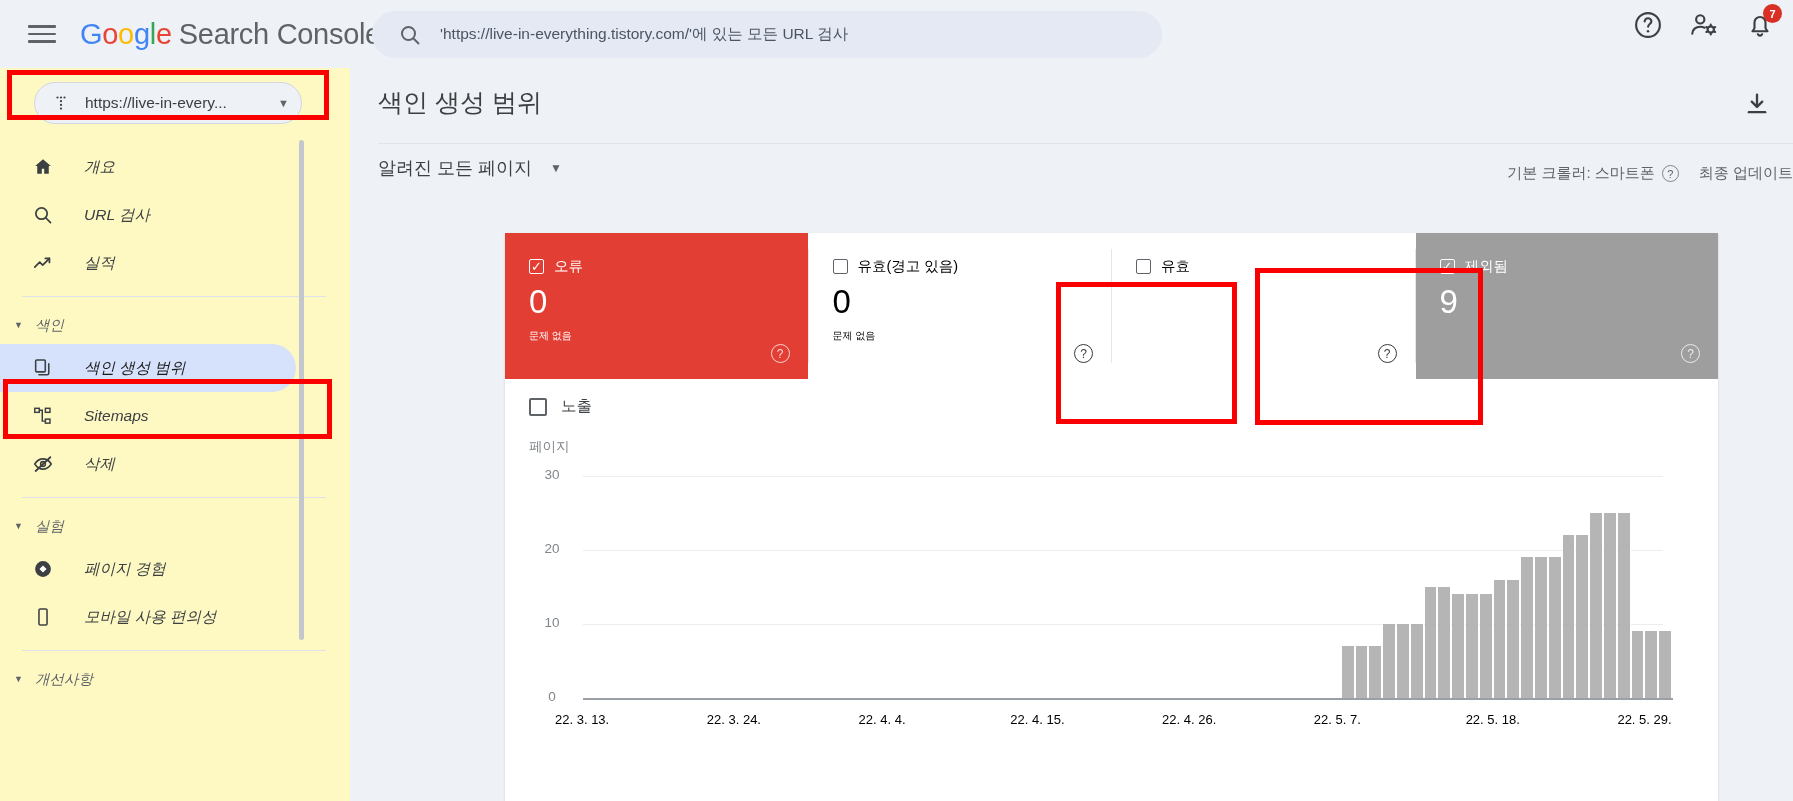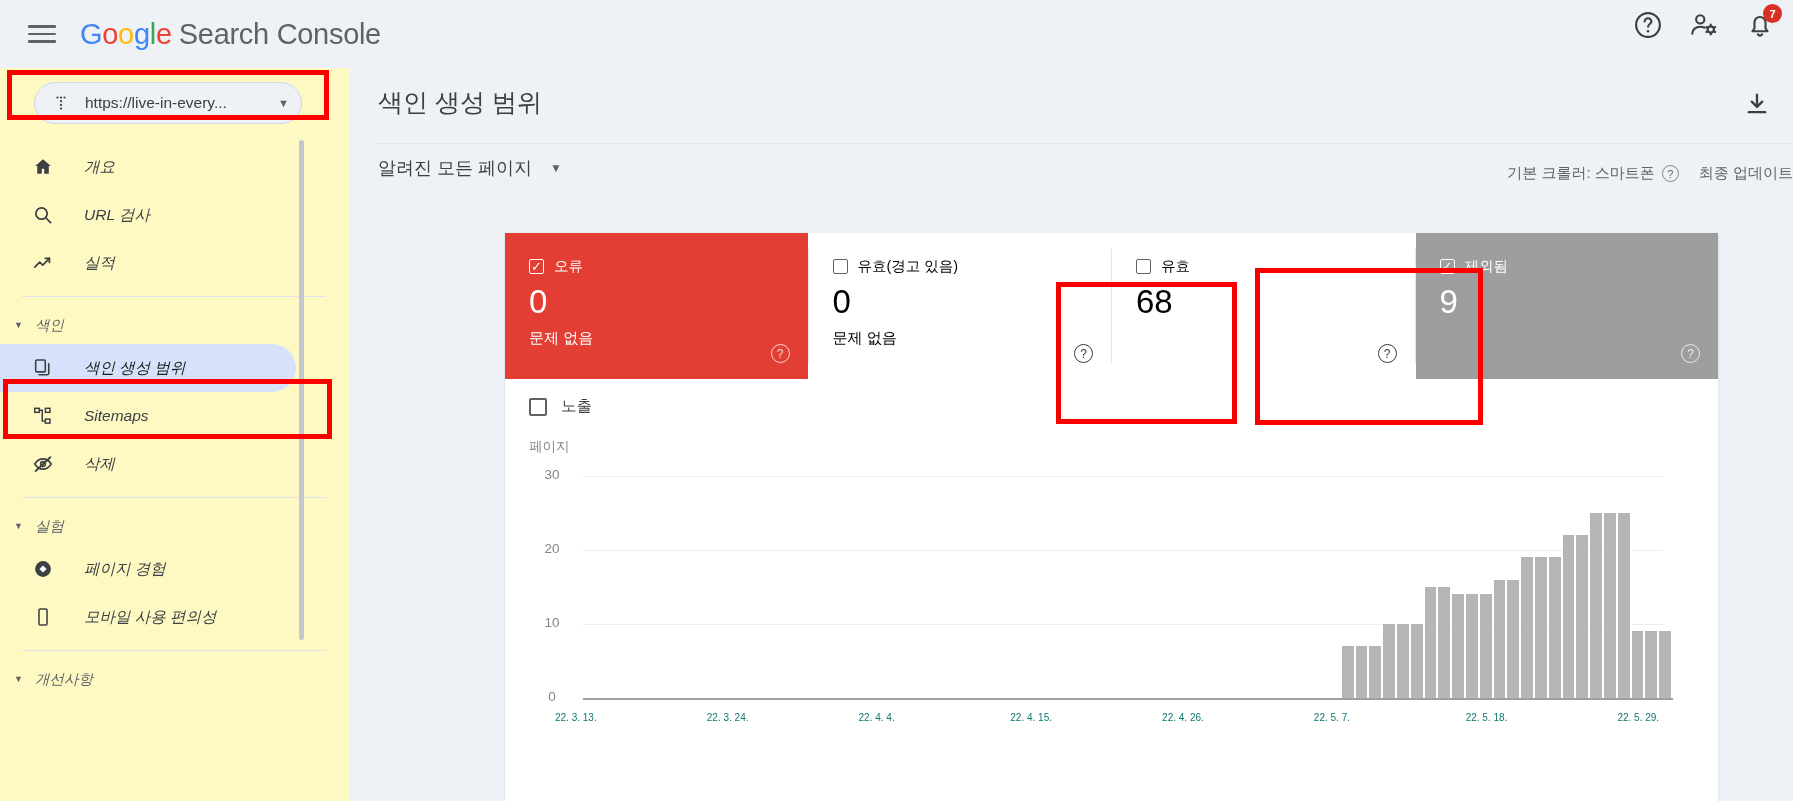--- a/index.html
+++ b/index.html
@@ -118,56 +118,63 @@
   .tile.error { background: #e33e33; color: #fff; }
   .tile.excluded { background: #9e9e9e; color: #fff; }
   .tile .th { display: flex; align-items: center; font-size: 14.5px; }
   .cbox {
     width: 15px; height: 15px; border: 1.8px solid #5f6368; border-radius: 2px;
     margin-right: 10px; flex: none; display: flex; align-items: center; justify-content: center;
   }
   .tile.error .cbox, .tile.excluded .cbox { border-color: #fff; }
   .cbox .tick { color: #fff; font-size: 13px; line-height: 1; }
   .tile .tnum { font-size: 33px; font-weight: 400; margin-top: 9px; line-height: 1; }
-  .tile .tsub { font-size: 15px; margin-top: 11px; }
+  .tile .tsub { font-size: 10px; margin-top: 11px; }
   .tile .thelp {
     position: absolute; right: 18px; bottom: 16px; width: 19px; height: 19px;
     border: 1.3px solid currentColor; border-radius: 50%; font-size: 12px;
     display: flex; align-items: center; justify-content: center; opacity: .78; cursor: pointer;
   }
   .tile-div { width: 1px; background: #e6e6e6; margin: 16px 0; }
 
   .impr-row { position: absolute; left: 24px; top: 163px; display: flex; align-items: center; cursor: pointer; }
   .impr-row .cbox2 { width: 18px; height: 18px; border: 2px solid #5f6368; border-radius: 2px; }
   .impr-row .ilabel { margin-left: 14px; font-size: 15.5px; color: #3c4043; }
 
   .chart { position: absolute; left: 0; top: 205px; width: 1213px; height: 363px; }
   .ylabel { position: absolute; left: 24px; top: 0; font-size: 13.5px; color: #80868b; }
   .ytick { position: absolute; font-size: 13.5px; color: #80868b; text-align: center; width: 34px; }
   .gridline { position: absolute; left: 78px; width: 1080px; height: 1px; background: #ededed; }
   .axisline { position: absolute; left: 78px; width: 1090px; height: 1.8px; background: #9aa0a6; }
-  .xtick { position: absolute; font-size: 10px; color: #0f766e; white-space: nowrap; }
+  .xtick { position: absolute; font-size: 13px; color: #000000; white-space: nowrap; }
   .bars { position: absolute; left: 78px; bottom: 0; width: 1090px; height: 240px; }
   .bar { position: absolute; bottom: 0; background: #b5b5b5; border-right: 0.5px solid #fff; }
 </style>
 </head>
 <body>
 
 <div class="app">
 
   <div class="topbar">
     <div class="hamburger">
       <span></span>
         <span></span>
         <span></span>
     </div>
     <div class="brand">
       <span class="g1">G</span><span class="g2">o</span><span class="g3">o</span><span class="g4">g</span><span class="g5">l</span><span class="g6">e</span><span class="sc">Search Console</span>
     </div>
 
+    <div class="searchbar">
+      <svg class="sicon" viewBox="0 0 24 24" fill="none" stroke="#5f6368" stroke-width="2">
+        <circle cx="10.5" cy="10.5" r="6.5"></circle>
+          <line x1="15.5" y1="15.5" x2="21" y2="21"></line>
+      </svg>
+      <span class="stext">'https://live-in-everything.tistory.com/'에 있는 모든 URL 검사</span>
+    </div>
 
     <div class="top-icons">
       <div class="ticon">
         <svg viewBox="0 0 24 24" fill="none" stroke="#3c4043" stroke-width="1.7">
           <circle cx="12" cy="12" r="9.5"></circle>
           <path d="M9.3 9.2c0-1.5 1.2-2.6 2.7-2.6s2.7 1.1 2.7 2.5c0 2.1-2.6 2.1-2.6 4.2" stroke-linecap="round"></path>
           <circle cx="12" cy="17" r="1" fill="#3c4043" stroke="none"></circle>
         </svg>
       </div>
       <div class="ticon">
@@ -370,21 +377,20 @@
           <div class="thelp">?</div>
         </div>
 
         <div class="tile-div"></div>
 
         <div class="tile">
           <div class="th">
             <span class="cbox"></span>
             <span>유효</span>
           </div>
-          <div class="tnum">68</div>
           <div class="tsub"></div>
           <div class="thelp">?</div>
         </div>
 
         <div class="tile-div"></div>
 
         <div class="tile excluded">
           <div class="th">
             <span class="cbox">
                 <span class="tick">✓</span>

